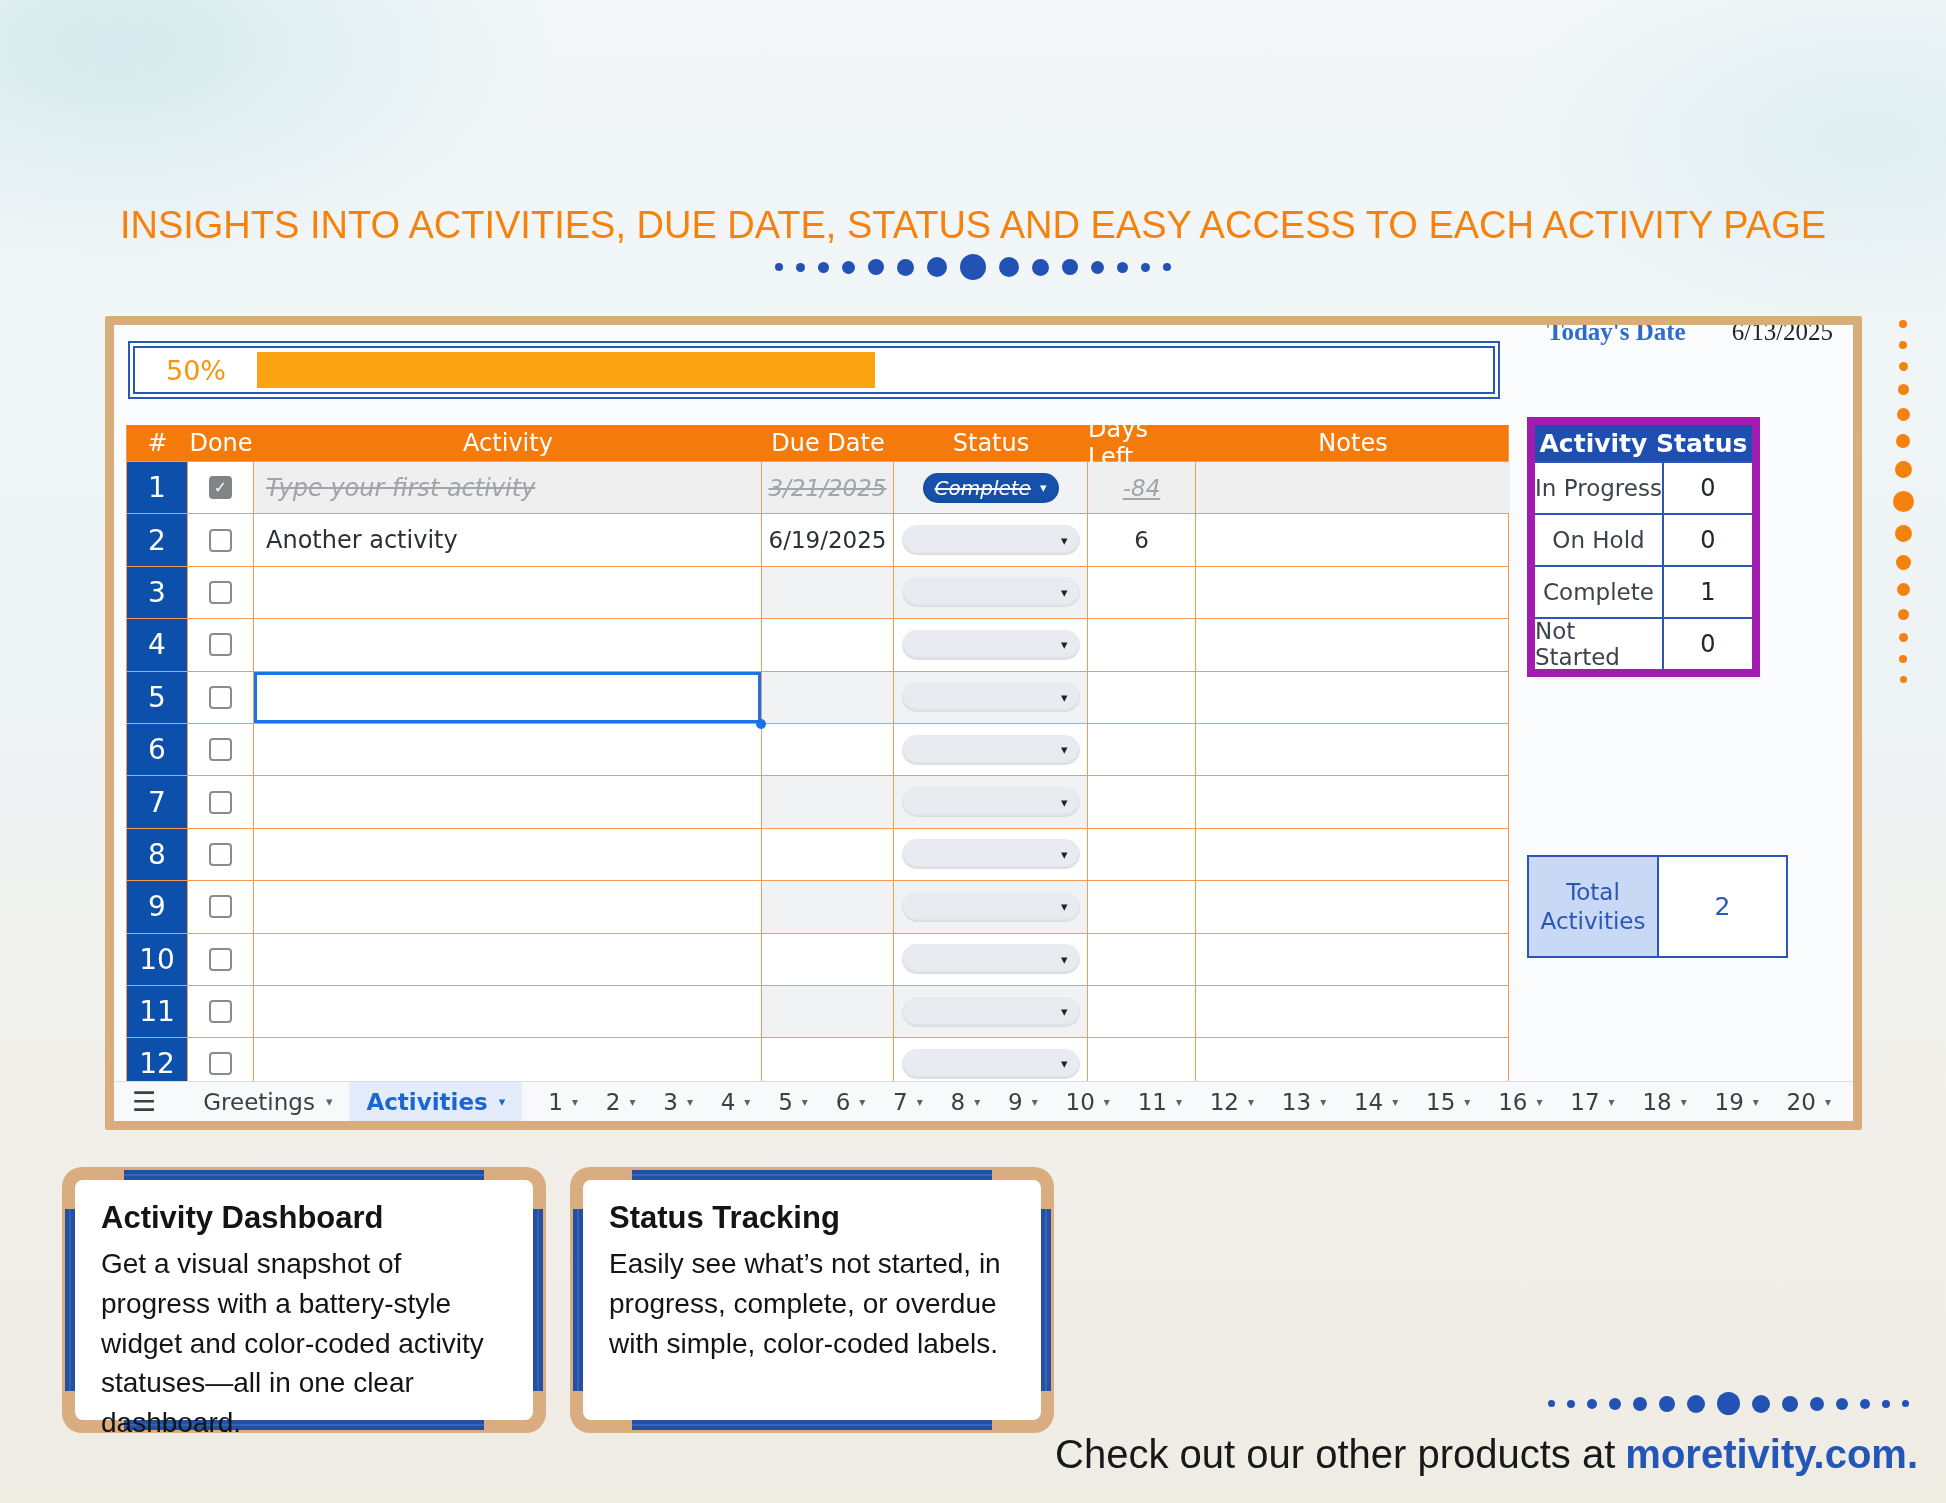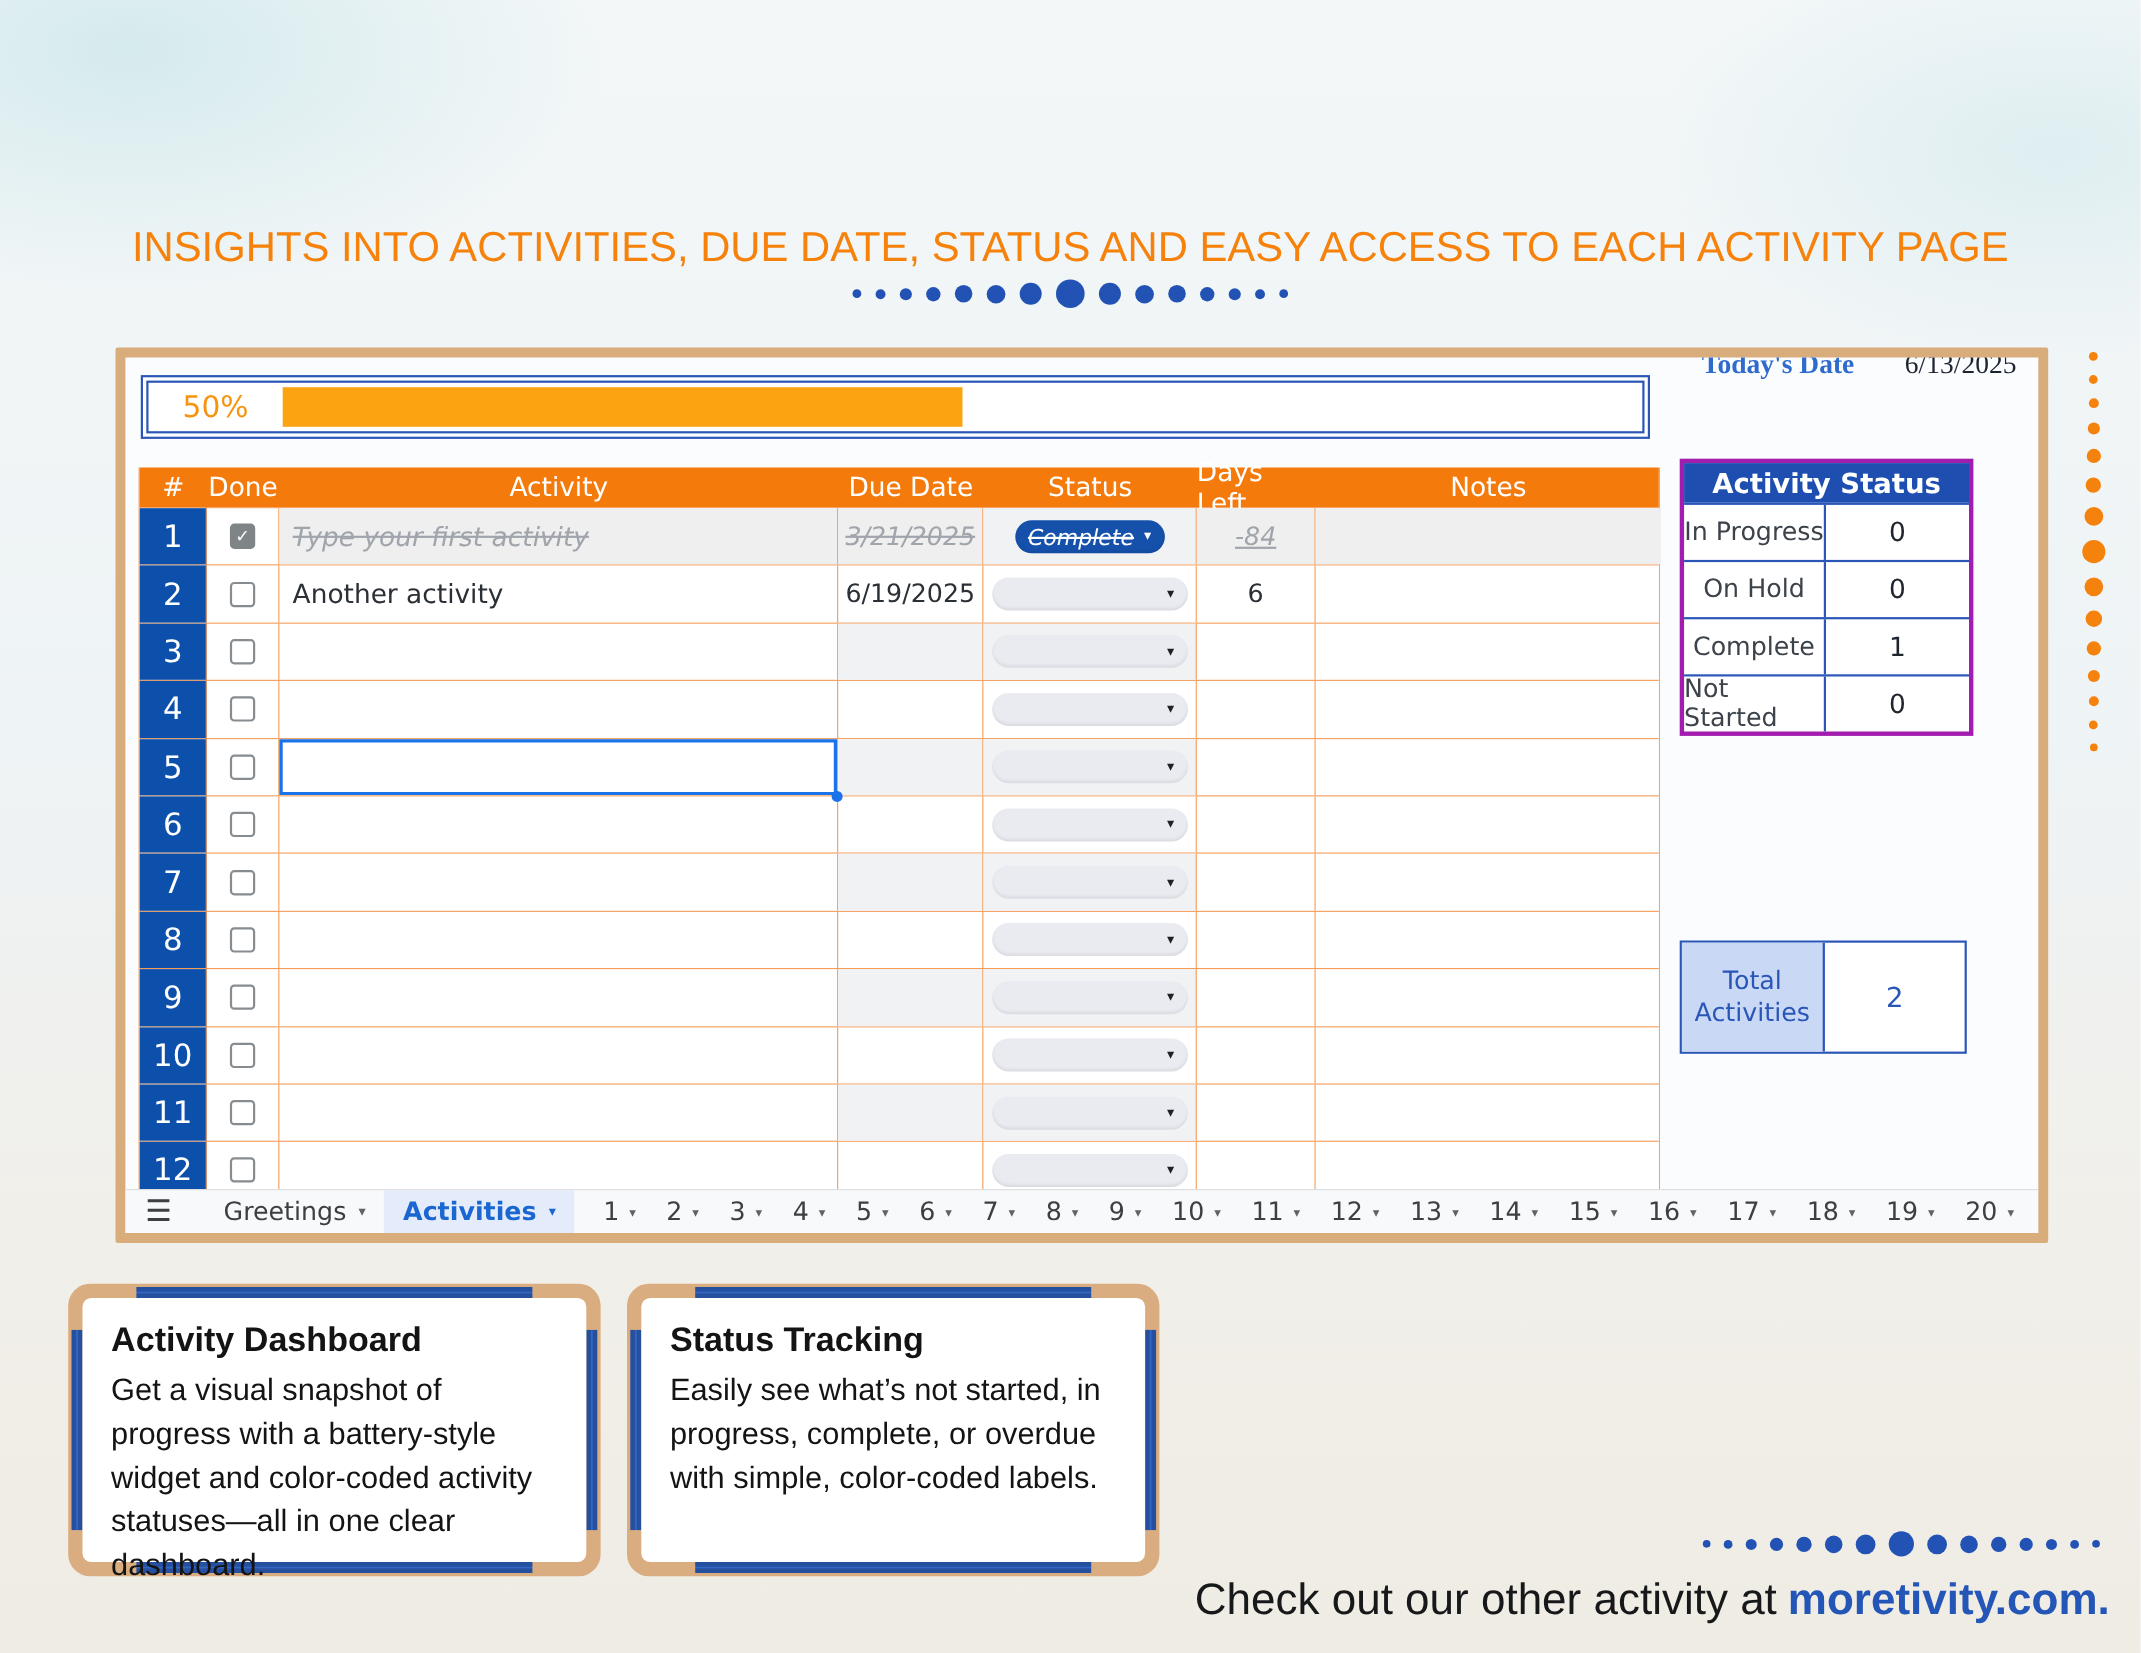--- a/index.html
+++ b/index.html
@@ -63,22 +63,22 @@
     justify-content:flex-end;padding:0 12px;}
   .pill .car{font-size:13px;color:#202124;}
   .pill.complete{background:#1550ab;width:136px;justify-content:center;gap:9px;padding:0 8px;}
   .pill.complete .lbl{color:#fff;font-size:20px;text-decoration:line-through;font-style:italic;}
   .pill.complete .car{color:#fff;}
   .sel{box-shadow:inset 0 0 0 3px #1a73e8;}
   .handle{position:absolute;right:-5px;bottom:-6px;width:10px;height:10px;border-radius:50%;
     background:#1a73e8;z-index:3;}
 
   
-  .sp{position:absolute;left:1413px;top:92px;width:267px;box-sizing:border-box;
-    border:4px solid #a21caf;background:#fff;}
+  .sp{position:absolute;left:1413px;top:92px;width:233px;box-sizing:border-box;
+    border:8px solid #a21caf;background:#fff;}
   .sp-h{height:36px;background:#1d4eb0;color:#fff;font-weight:bold;font-size:25px;
     display:flex;align-items:center;justify-content:center;}
   .sp-row{display:flex;height:50px;border-top:2px solid #2a56b8;}
   .sp-l{width:129px;box-sizing:border-box;display:flex;align-items:center;justify-content:center;
     font-size:23px;color:#3d434b;border-right:2px solid #2a56b8;}
   .sp-v{flex:1;display:flex;align-items:center;justify-content:center;font-size:24px;color:#20262e;}
   .tot{position:absolute;left:1413px;top:530px;width:261px;height:103px;box-sizing:border-box;
     border:2px solid #2a56b8;display:flex;background:#fff;}
   .tot-l{width:130px;box-sizing:border-box;background:#c9d9f5;color:#2a56b8;font-size:23px;
     display:flex;align-items:center;justify-content:center;text-align:center;
@@ -538,16 +538,16 @@
       <span class="dot" style="width: 23px; height: 23px;"></span>
       <span class="dot" style="width: 18px; height: 18px;"></span>
       <span class="dot" style="width: 16px; height: 16px;"></span>
       <span class="dot" style="width: 14px; height: 14px;"></span>
       <span class="dot" style="width: 12px; height: 12px;"></span>
       <span class="dot" style="width: 10px; height: 10px;"></span>
       <span class="dot" style="width: 8px; height: 8px;"></span>
       <span class="dot" style="width: 7px; height: 7px;"></span>
     </div>
   <div class="ftext">
-    <span class="pre">Check out our other activity at</span><span class="lnk">moretivity.com.</span>
+    <span class="pre">Check out our other products at</span><span class="lnk">moretivity.com.</span>
   </div>
 
 </div>
 
 </body></html>

